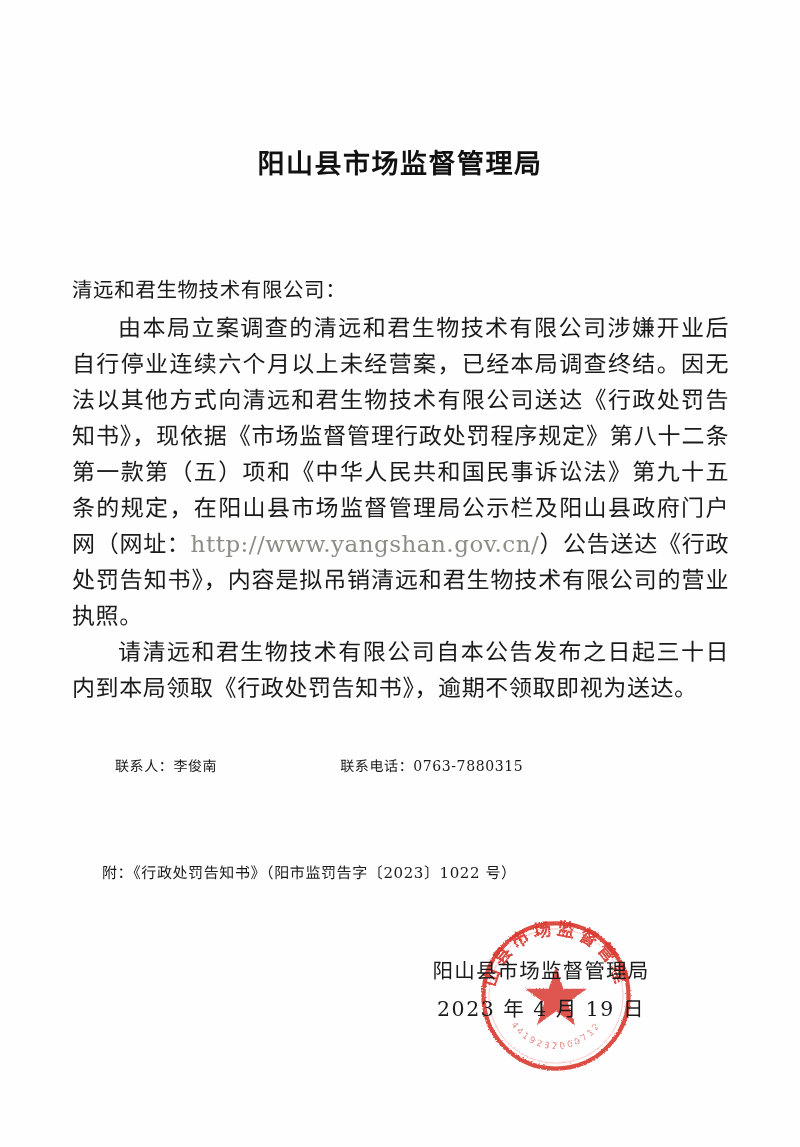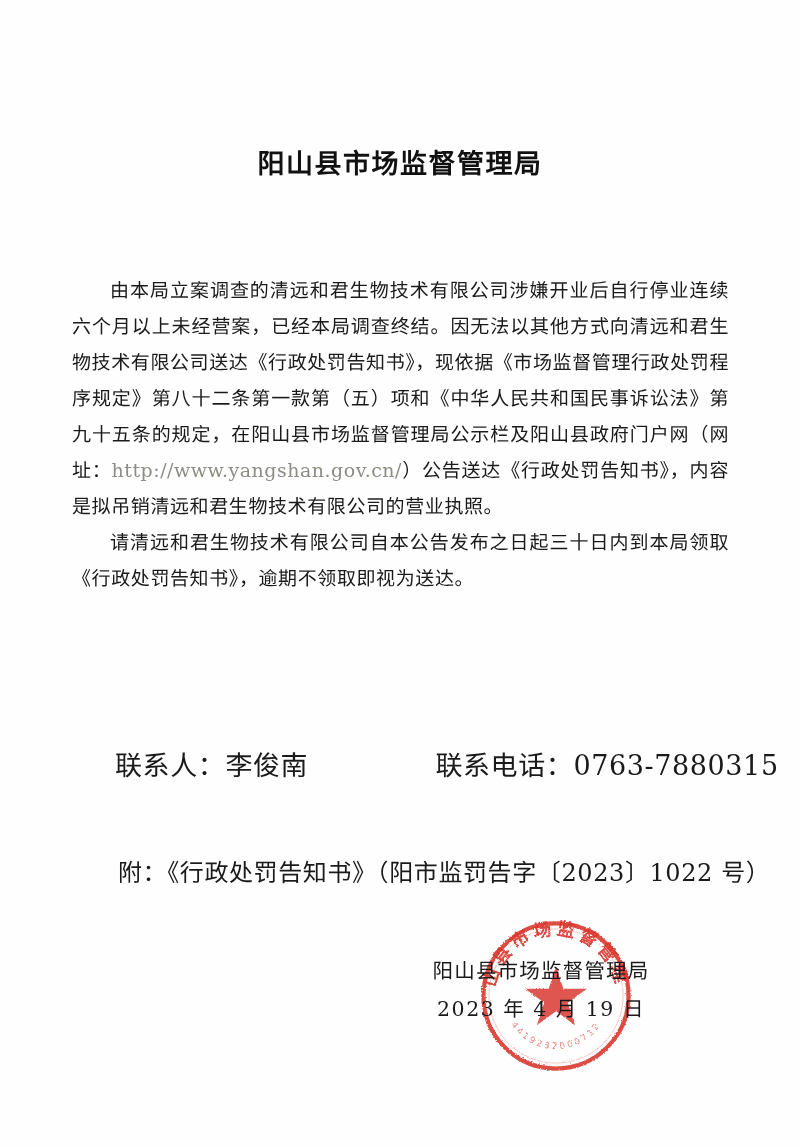--- a/index.html
+++ b/index.html
@@ -49,59 +49,59 @@
     width: 657px;
   }
   .salutation {
     font-size: 20.5px;
     line-height: 36px;
     letter-spacing: 0.6px;
     margin: 0 0 2px 0;
   }
   p.para {
     margin: 0;
-    font-size: 19px;
+    font-size: 23px;
     line-height: 36px;
     letter-spacing: 0.6px;
     text-align: justify;
     text-justify: inter-character;
     text-indent: 2em;
   }
 
   .url {
     color: #8d8d85;
     font-family: "DejaVu Serif", "Liberation Serif", serif;
     letter-spacing: 0.5px;
   }
 
   
   .contact-block {
     position: absolute;
     top: 748px;
     left: 115px;
     width: 620px;
-    font-size: 27px;
+    font-size: 14px;
     line-height: 36px;
     letter-spacing: 0.6px;
   }
   .contact-row {
     display: block;
     white-space: nowrap;
   }
   .contact-phone {
     display: inline-block;
     margin-left: 118px;
   }
 
   
   .attachment-block {
     position: absolute;
     top: 855px;
-    left: 118px;
-    font-size: 24px;
+    left: 102px;
+    font-size: 15px;
     line-height: 36px;
     letter-spacing: 0.6px;
     white-space: nowrap;
   }
 
   
   .signature-block {
     position: absolute;
     top: 952px;
     left: 396px;
@@ -131,20 +131,21 @@
 <body>
 
 <div class="page">
 
   <div class="title-block">
     <div class="doc-title">阳山县市场监督管理局</div>
   </div>
 
   <div class="body-block">
 
+    <div class="salutation">清远和君生物技术有限公司：</div>
 
     <p class="para"><span>由本局立案调查的清远和君生物技术有限公司涉嫌开业后自行停业连续六个月以上未经营案，已经本局调查终结。因无法以其他方式向清远和君生物技术有限公司送达《行政处罚告知书》，现依据《市场监督管理行政处罚程序规定》第八十二条第一款第（五）项和《中华人民共和国民事诉讼法》第九十五条的规定，在阳山县市场监督管理局公示栏及阳山县政府门户网（网址：</span><span class="url">http://www.yangshan.gov.cn/</span><span>）公告送达《行政处罚告知书》，内容是拟吊销清远和君生物技术有限公司的营业执照。</span></p>
 
     <p class="para">请清远和君生物技术有限公司自本公告发布之日起三十日内到本局领取《行政处罚告知书》，逾期不领取即视为送达。</p>
 
   </div>
 
   <div class="contact-block">
     <div class="contact-row">
       <span>联系人：李俊南</span>

